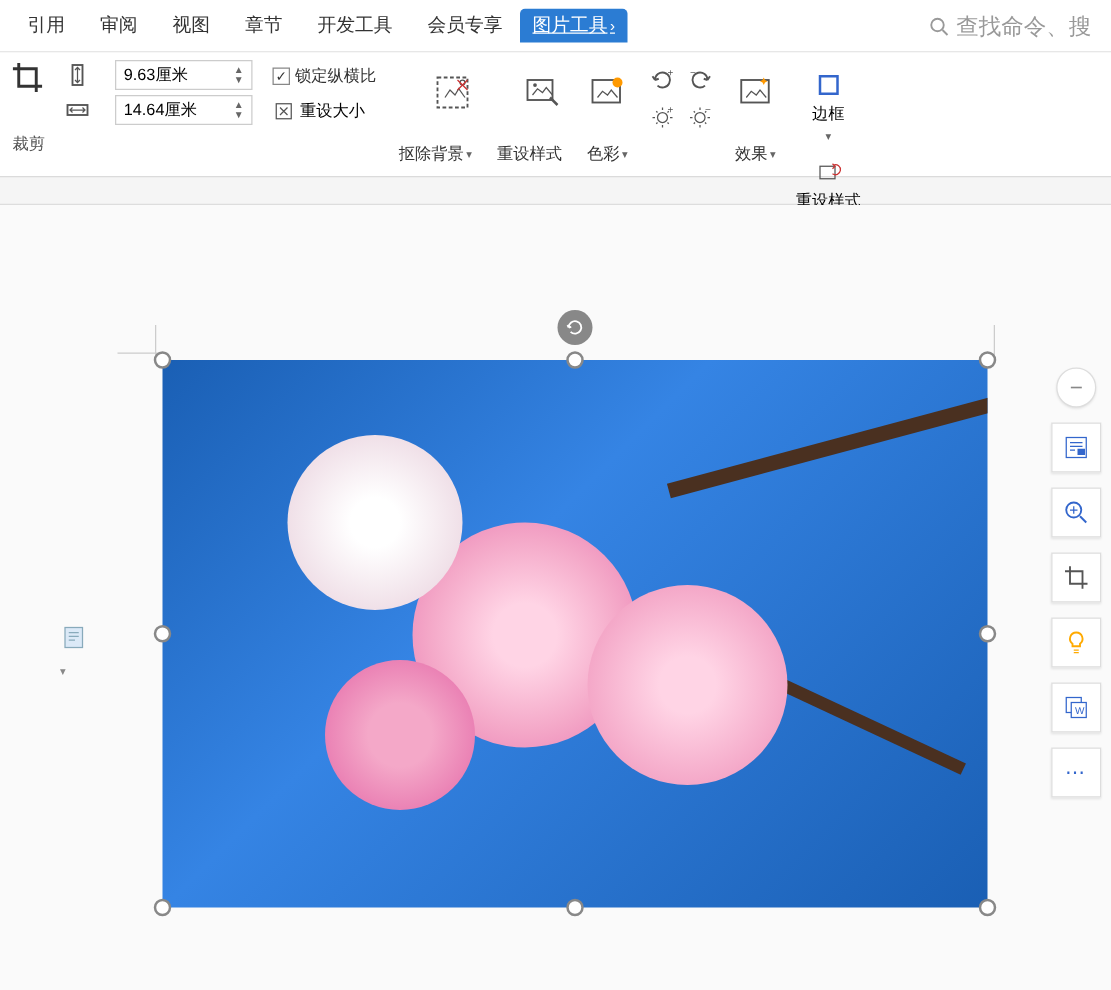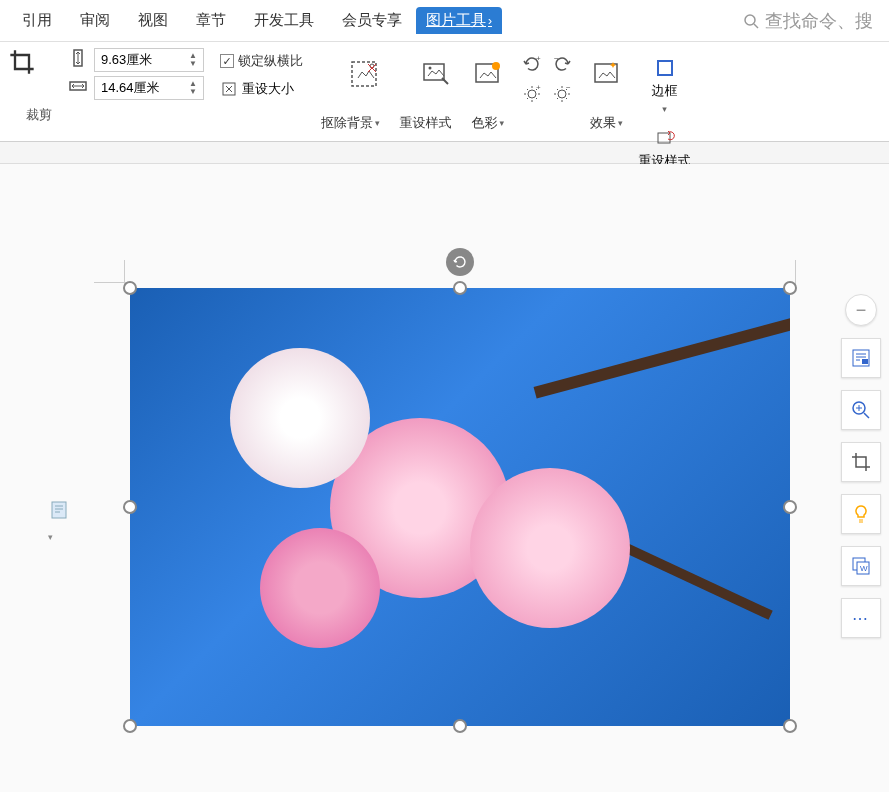--- a/index.html
+++ b/index.html
@@ -7,22 +7,22 @@
 
 .tab-bar { display: flex; align-items: center; height: 42px; border-bottom: 1px solid #e0e0e0; padding: 0 8px; }
 .tab { padding: 0 14px; font-size: 15px; color: #333; cursor: pointer; height: 42px; display: flex; align-items: center; }
 .tab.active { background: #2b7cd3; color: #fff; border-radius: 4px 4px 0 0; padding: 4px 10px; height: auto; text-decoration: underline; }
 .tab-arrow { color: #fff; margin-left: 2px; font-size: 12px; }
 .search-box { margin-left: auto; display: flex; align-items: center; color: #999; font-size: 18px; padding: 0 8px; }
 .search-icon { margin-right: 6px; }
 
 .ribbon { display: flex; align-items: flex-start; height: 100px; border-bottom: 1px solid #d0d0d0; padding: 6px 0; background: #fff; }
 .rgroup { display: flex; flex-direction: column; padding: 0 8px; height: 90px; position: relative; }
-.rgroup .row { display: flex; gap: 6px; }
-.rgroup-label { font-size: 13px; color: #555; text-align: left; margin-top: 4px; margin-left: 18px; }
+.rgroup .row { display: flex; align-items: center; gap: 20px; }
+.rgroup-label { font-size: 13px; color: #555; text-align: right; margin-top: 4px; }
 
 .crop-icon { width: 28px; height: 28px; }
 .dim-icon { width: 20px; height: 20px; }
 .dim-input { width: 110px; height: 24px; border: 1px solid #ccc; font-size: 13px; padding: 0 6px; display: flex; align-items: center; justify-content: space-between; }
 .spinner { display: flex; flex-direction: column; font-size: 8px; color: #666; line-height: 8px; }
 .checkbox-row { display: flex; align-items: center; gap: 4px; font-size: 13px; color: #333; margin-top: 4px; }
 .checkbox { width: 14px; height: 14px; border: 1px solid #888; display: flex; align-items: center; justify-content: center; font-size: 11px; }
 .reset-size { display: flex; align-items: center; gap: 4px; font-size: 13px; margin-top: 10px; }
 
 .big-btn { display: flex; flex-direction: column; align-items: flex-end; justify-content: space-between; padding: 4px 10px; height: 88px; }

